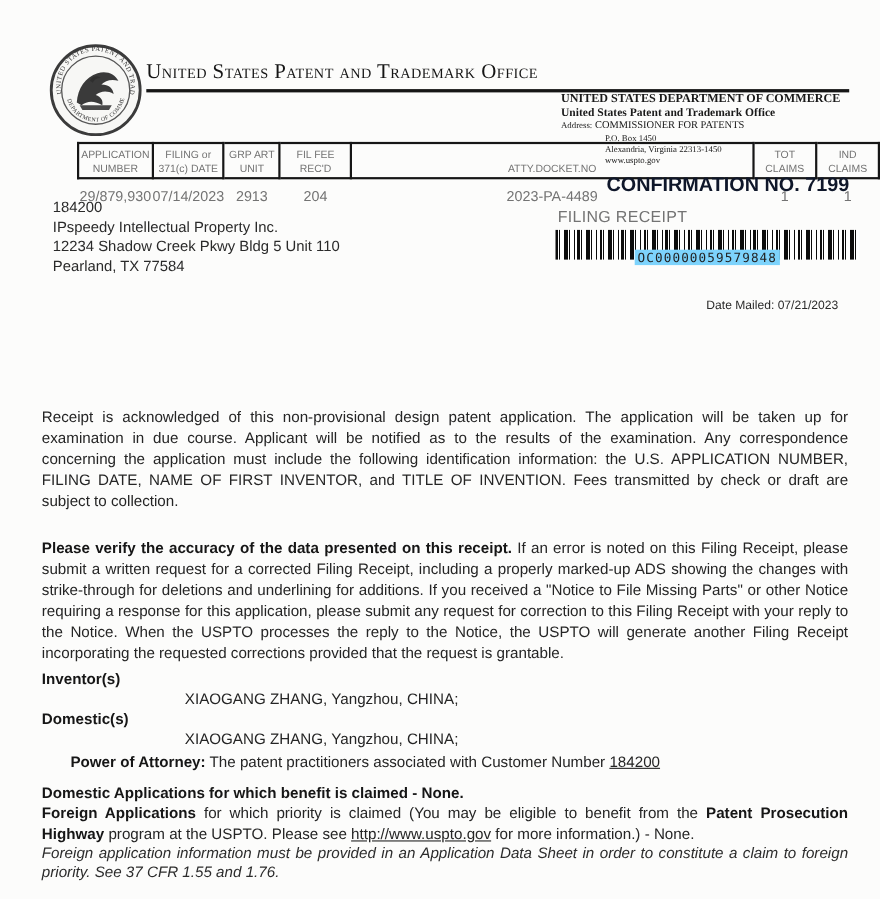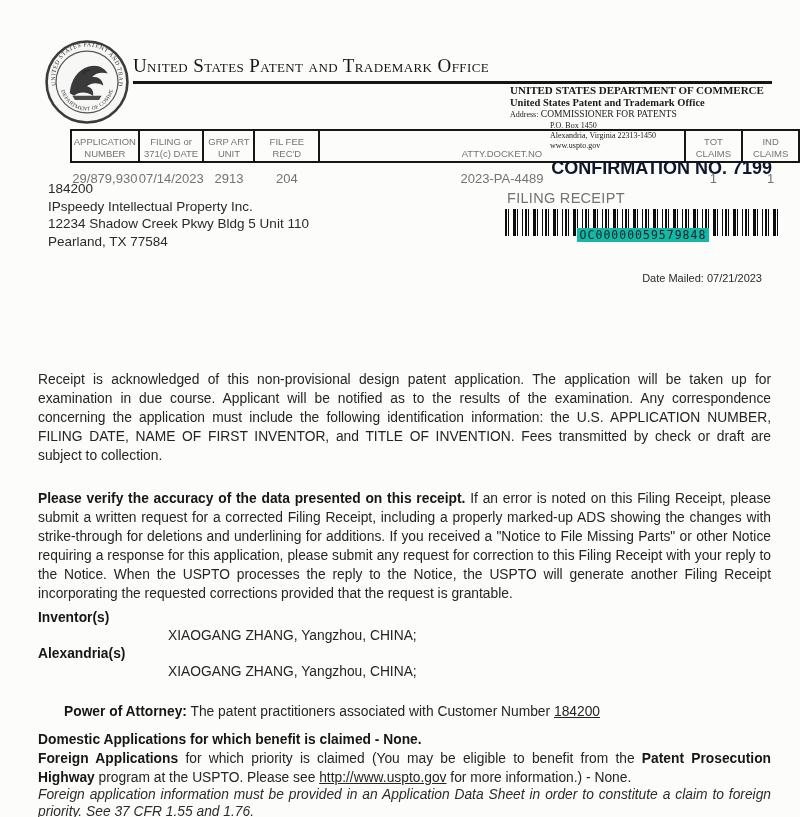--- a/index.html
+++ b/index.html
@@ -65,21 +65,21 @@
     width:276px;height:27px;
     background:repeating-linear-gradient(90deg,
       #0c0c0c 0 2px,#fff 2px 3px,#0c0c0c 3px 4px,#fff 4px 8px,
       #0c0c0c 8px 11px,#fff 11px 12px,#0c0c0c 12px 13px,#fff 13px 17px,
       #0c0c0c 17px 18px,#fff 18px 20px);
   }
   .barcode-label{
     position:absolute;left:0;right:0;top:16px;text-align:center;
   }
   .barcode-label span{
-    background:#14b8a6;padding:0 3px;
+    background:#7dd3fc;padding:0 3px;
     font-family:"DejaVu Sans Mono",monospace;
     font-size:11.5px;letter-spacing:1px;color:#222;
   }
   .date-mailed{
     position:absolute;right:38px;top:272px;
     font-size:11px;color:#2a2a2a;
   }
 
   
   .correspondent{
@@ -91,21 +91,21 @@
   .body{
     position:absolute;left:38px;top:370px;width:733px;
     font-size:13.8px;line-height:19px;color:#252525;
   }
   .body p{margin:0;text-align:justify;}
   .body .gap8{margin-top:24px;}
   .b{font-weight:bold;color:#161616;}
   .rows{margin-top:6px;line-height:18px;}
   .rows .lbl{font-weight:bold;color:#161616;}
   .rows .val{padding-left:130px;}
-  .poa{margin-top:22px;line-height:18px;padding-left:26px;}
+  .poa{margin-top:3px;line-height:18px;padding-left:26px;}
   .poa .num{text-decoration:underline;}
   .sec-head{margin-top:10px;font-weight:bold;color:#161616;line-height:18px;}
   .note{font-style:italic;line-height:16.5px;margin:1px 0 0;text-align:justify;color:#2c2c2c;}
   .foreign{margin-top:8px;}
   .link{text-decoration:underline;color:#252525;cursor:pointer;}
 </style>
 </head>
 <body>
 
 <div class="page">
@@ -190,21 +190,21 @@
   </div>
 
   <div class="body">
     <p>Receipt is acknowledged of this non-provisional design patent application. The application will be taken up for examination in due course. Applicant will be notified as to the results of the examination. Any correspondence concerning the application must include the following identification information: the U.S. APPLICATION NUMBER, FILING DATE, NAME OF FIRST INVENTOR, and TITLE OF INVENTION. Fees transmitted by check or draft are subject to collection.</p>
 
     <p class="gap8"><span class="b">Please verify the accuracy of the data presented on this receipt.</span><span> If an error is noted on this Filing Receipt, please submit a written request for a corrected Filing Receipt, including a properly marked-up ADS showing the changes with strike-through for deletions and underlining for additions. If you received a "Notice to File Missing Parts" or other Notice requiring a response for this application, please submit any request for correction to this Filing Receipt with your reply to the Notice. When the USPTO processes the reply to the Notice, the USPTO will generate another Filing Receipt incorporating the requested corrections provided that the request is grantable.</span></p>
 
     <div class="rows">
       <div class="lbl">Inventor(s)</div>
       <div class="val">XIAOGANG ZHANG, Yangzhou, CHINA;</div>
-      <div class="lbl">Alexandria(s)</div>
+      <div class="lbl">Domestic(s)</div>
       <div class="val">XIAOGANG ZHANG, Yangzhou, CHINA;</div>
     </div>
 
     <div class="poa"><span class="b">Power of Attorney:</span><span> The patent practitioners associated with Customer Number </span><span class="num">184200</span></div>
 
     <div class="sec-head">Domestic Applications for which benefit is claimed - None.</div>
 
     <p class="foreign"><span class="b">Foreign Applications</span><span> for which priority is claimed  (You may be eligible to benefit from the </span><span class="b">Patent Prosecution Highway</span><span> program at the USPTO. Please see </span><span class="link">http://www.uspto.gov</span><span> for more information.)  - None.</span></p>
     <p class="note">Foreign application information must be provided in an Application Data Sheet in order to constitute a claim to foreign priority. See 37 CFR 1.55 and 1.76.</p>
   </div>

